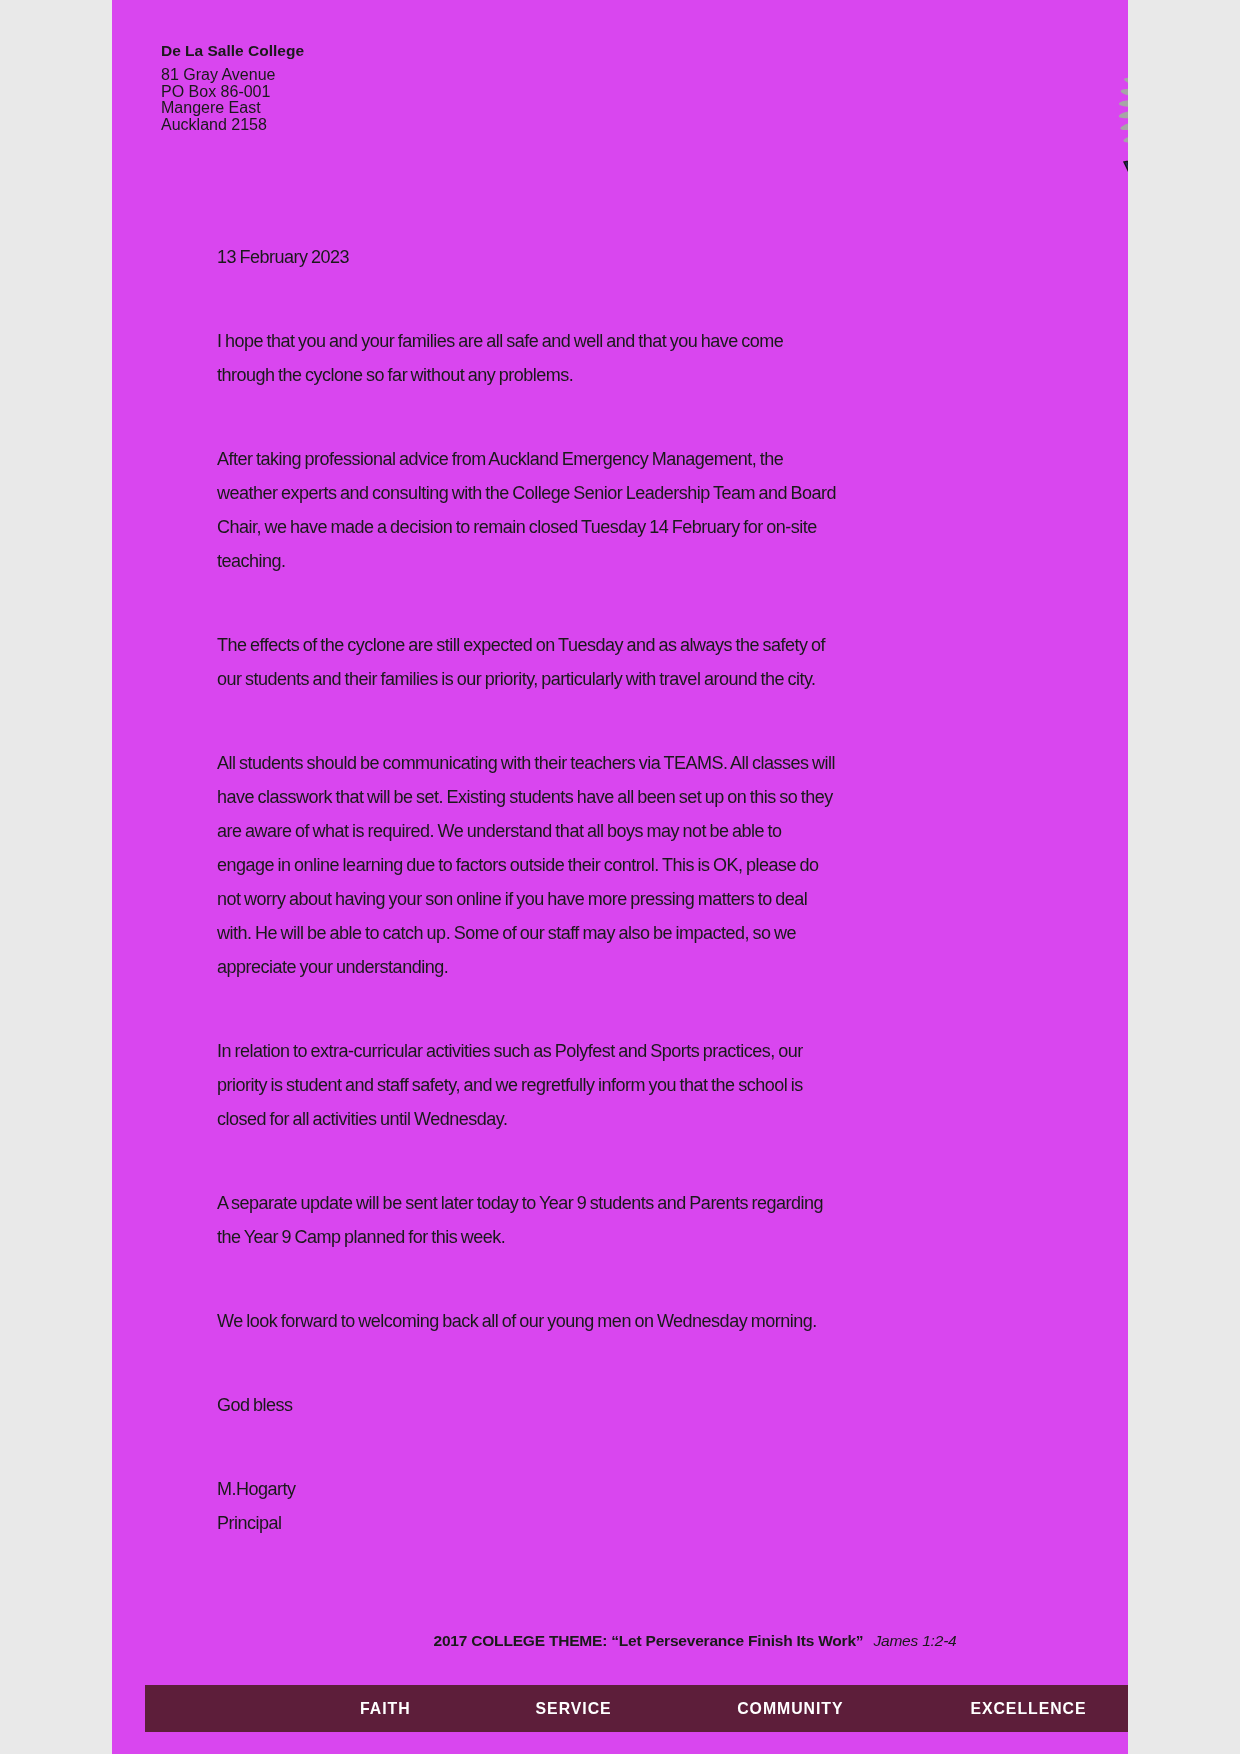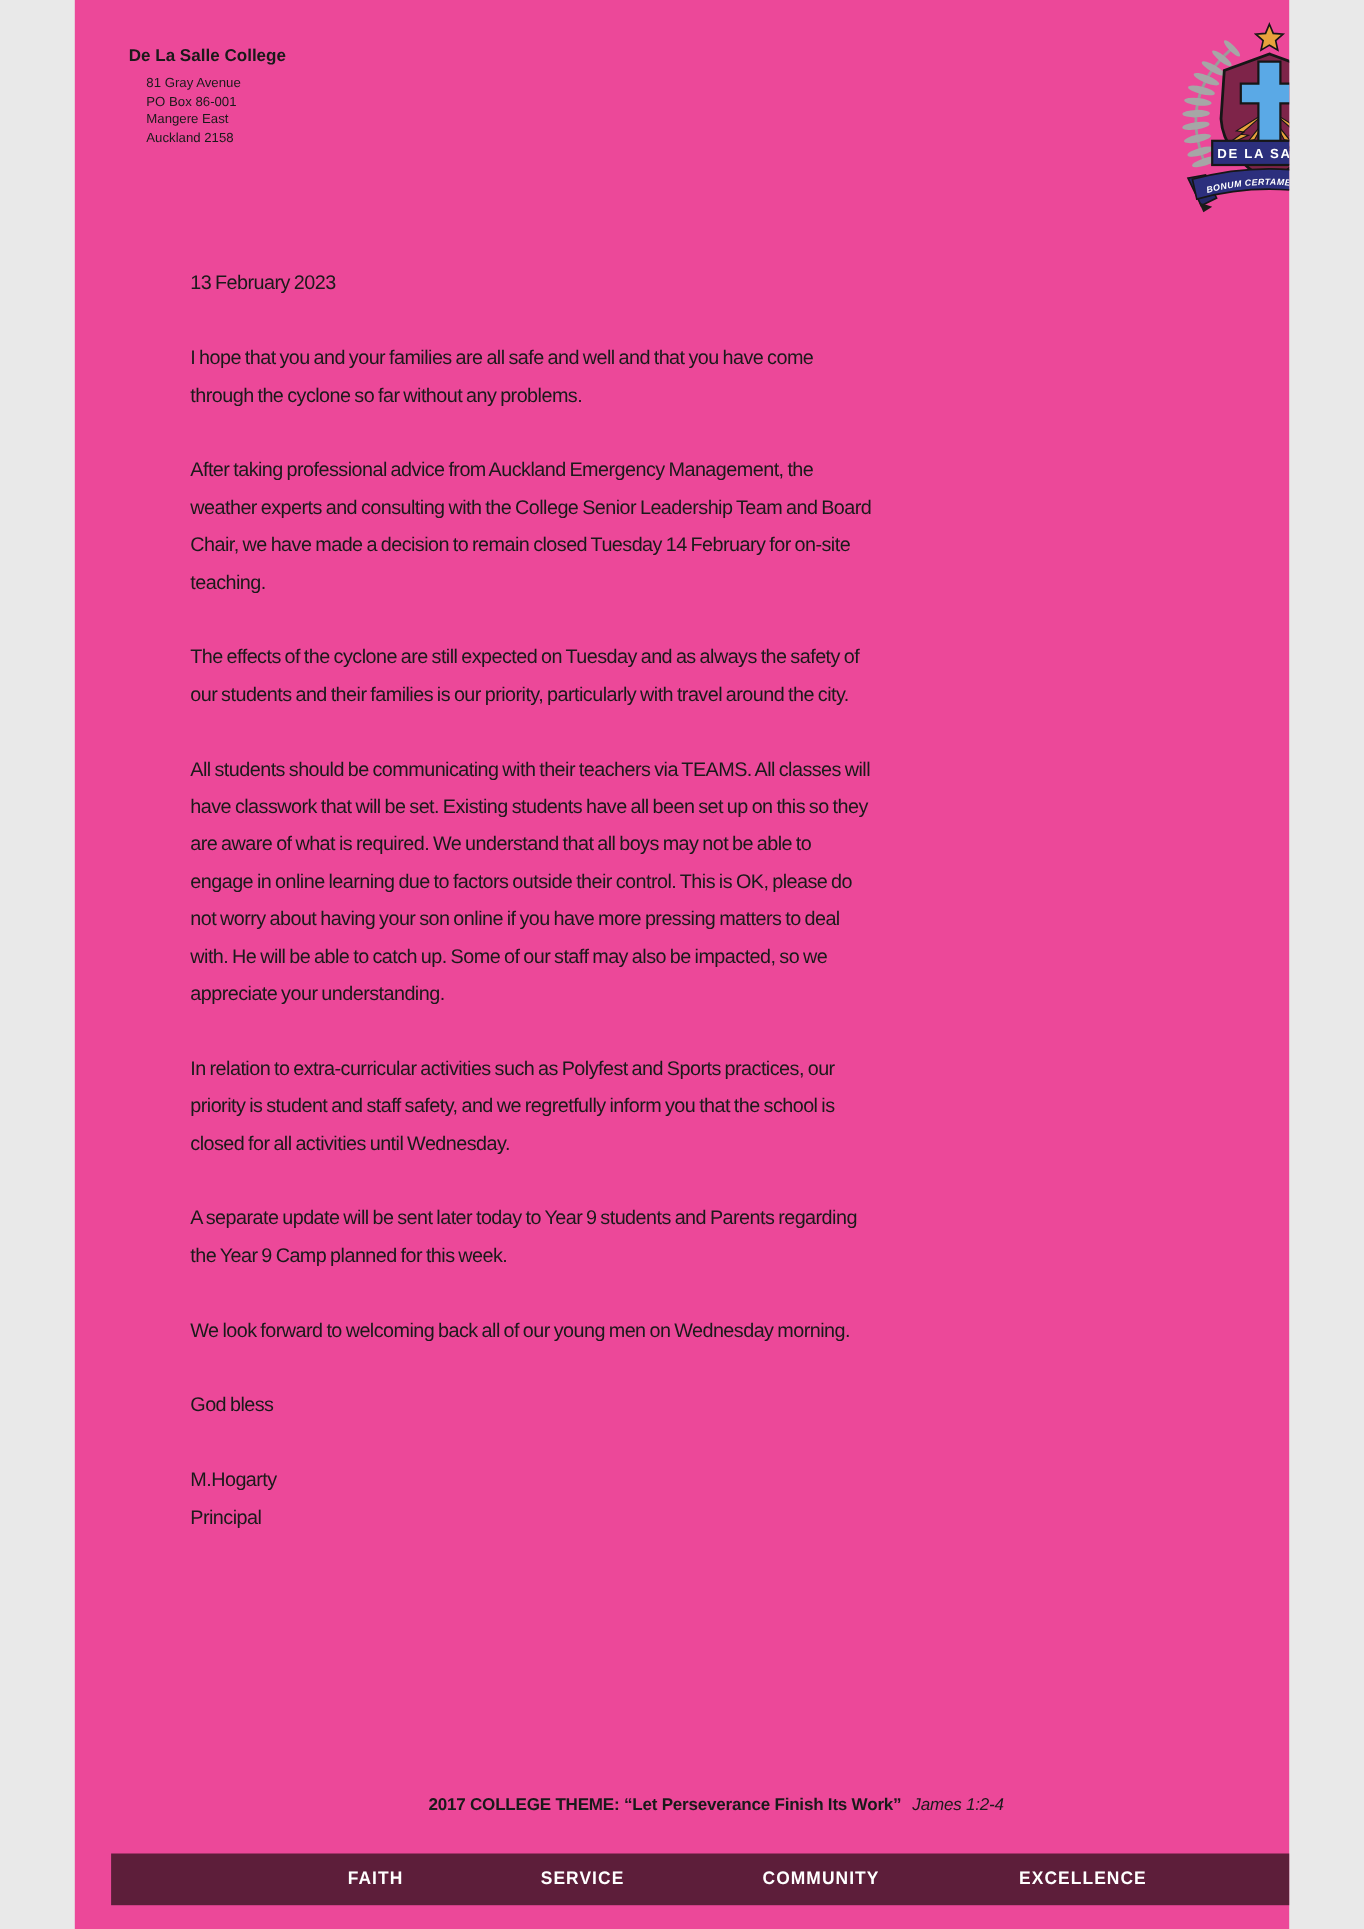--- a/index.html
+++ b/index.html
@@ -1,35 +1,35 @@
 <!DOCTYPE html>
 <html><head>
 <meta charset="utf-8">
 <style>
   * { margin:0; padding:0; box-sizing:border-box; }
   html,body { background:#e9e9e9; }
   .page {
-    position:relative; width:1104px; height:1754px; margin:0 auto;
-    background:#ec4899; overflow:hidden;
+    position:relative; width:1016px; height:1754px; margin:0 auto;
+    background:#d946ef; overflow:hidden;
     font-family:"Liberation Sans", sans-serif; color:#1a1a1a;
   }
   
   .letterhead { position:absolute; left:49px; top:42px; }
   .school-name { font-size:15.5px; font-weight:bold; margin-bottom:7px; }
-  .addr-line, .contact-line { font-size:12px; line-height:16.5px;margin-left:16px; }
+  .addr-line, .contact-line { font-size:16px; line-height:16.5px; }
   .contacts { margin-top:5px; }
   .contact-line b { font-weight:bold; }
   
   .crest { position:absolute; left:998px; top:16px; }
   
   .body-text {
     position:absolute; left:105px; top:240px; width:960px;
     font-size:18px; line-height:34px; letter-spacing:-0.5px; word-spacing:-1px;
   }
-  .para { white-space:pre-line; margin-top:34px; }
+  .para { white-space:pre-line; margin-top:50px; }
   .salutation { margin-top:92px; }
   
   .theme-line {
     position:absolute; top:1632px; left:0; width:1166px; text-align:center;
     font-size:15.5px; letter-spacing:-0.2px;
   }
   .theme-bold { font-weight:bold; }
   .theme-ref { font-style:italic; margin-left:10px; }
   .values-bar {
     position:absolute; left:33px; top:1685px; width:1172px; height:47px;

